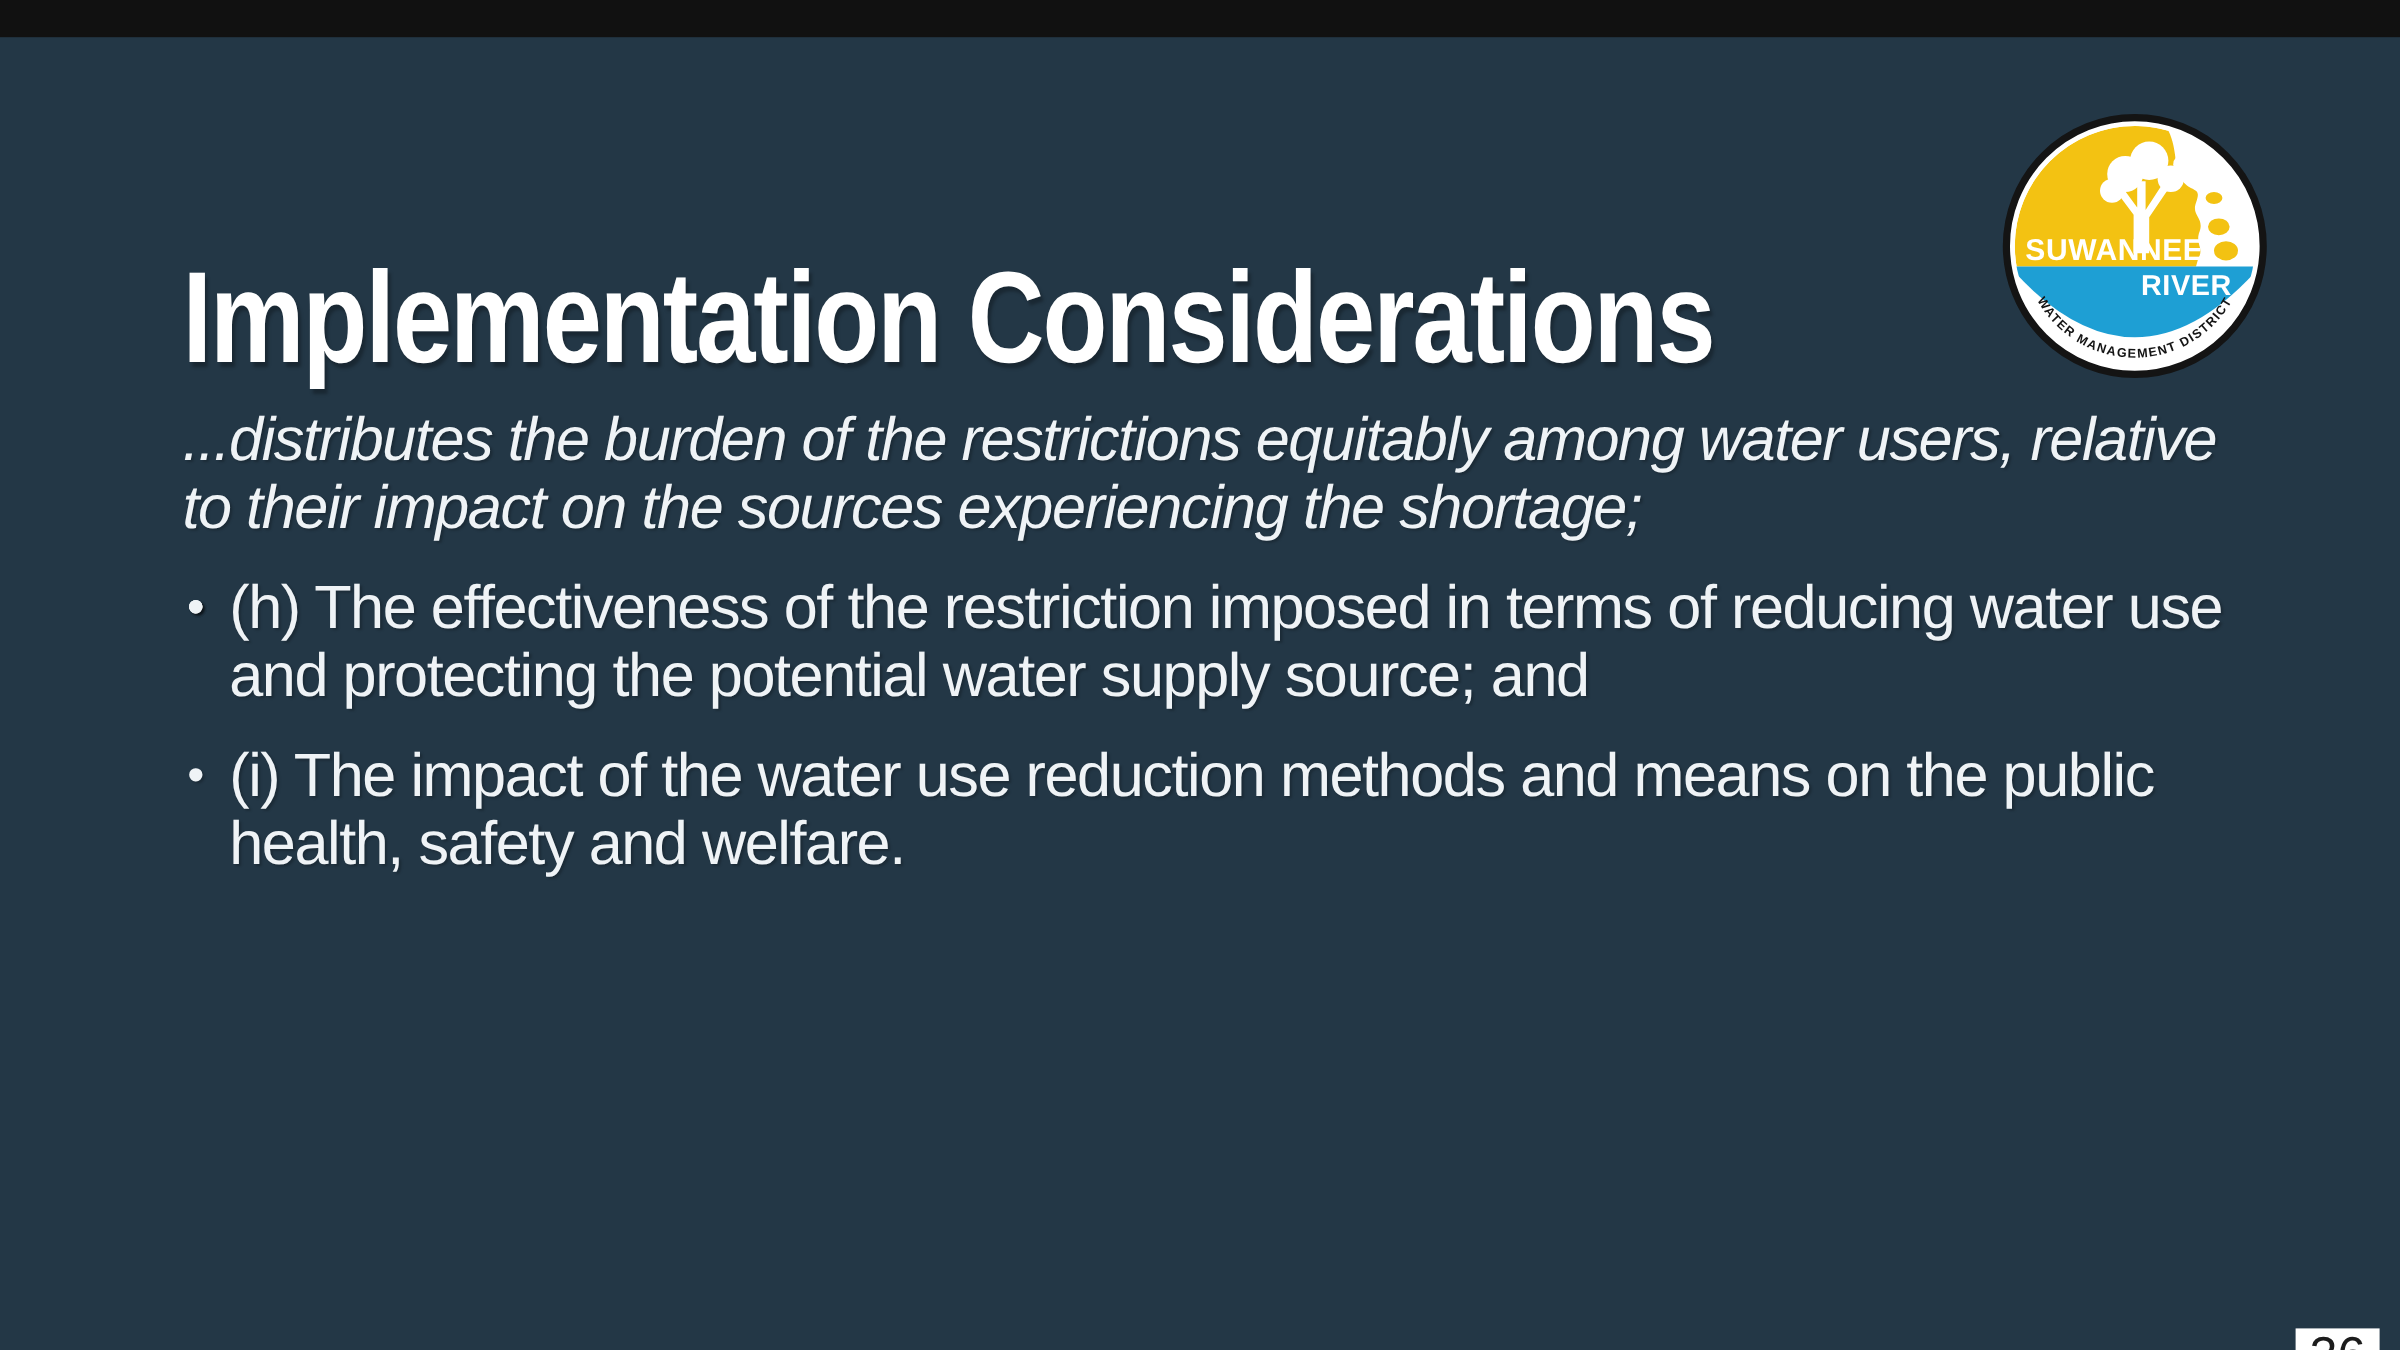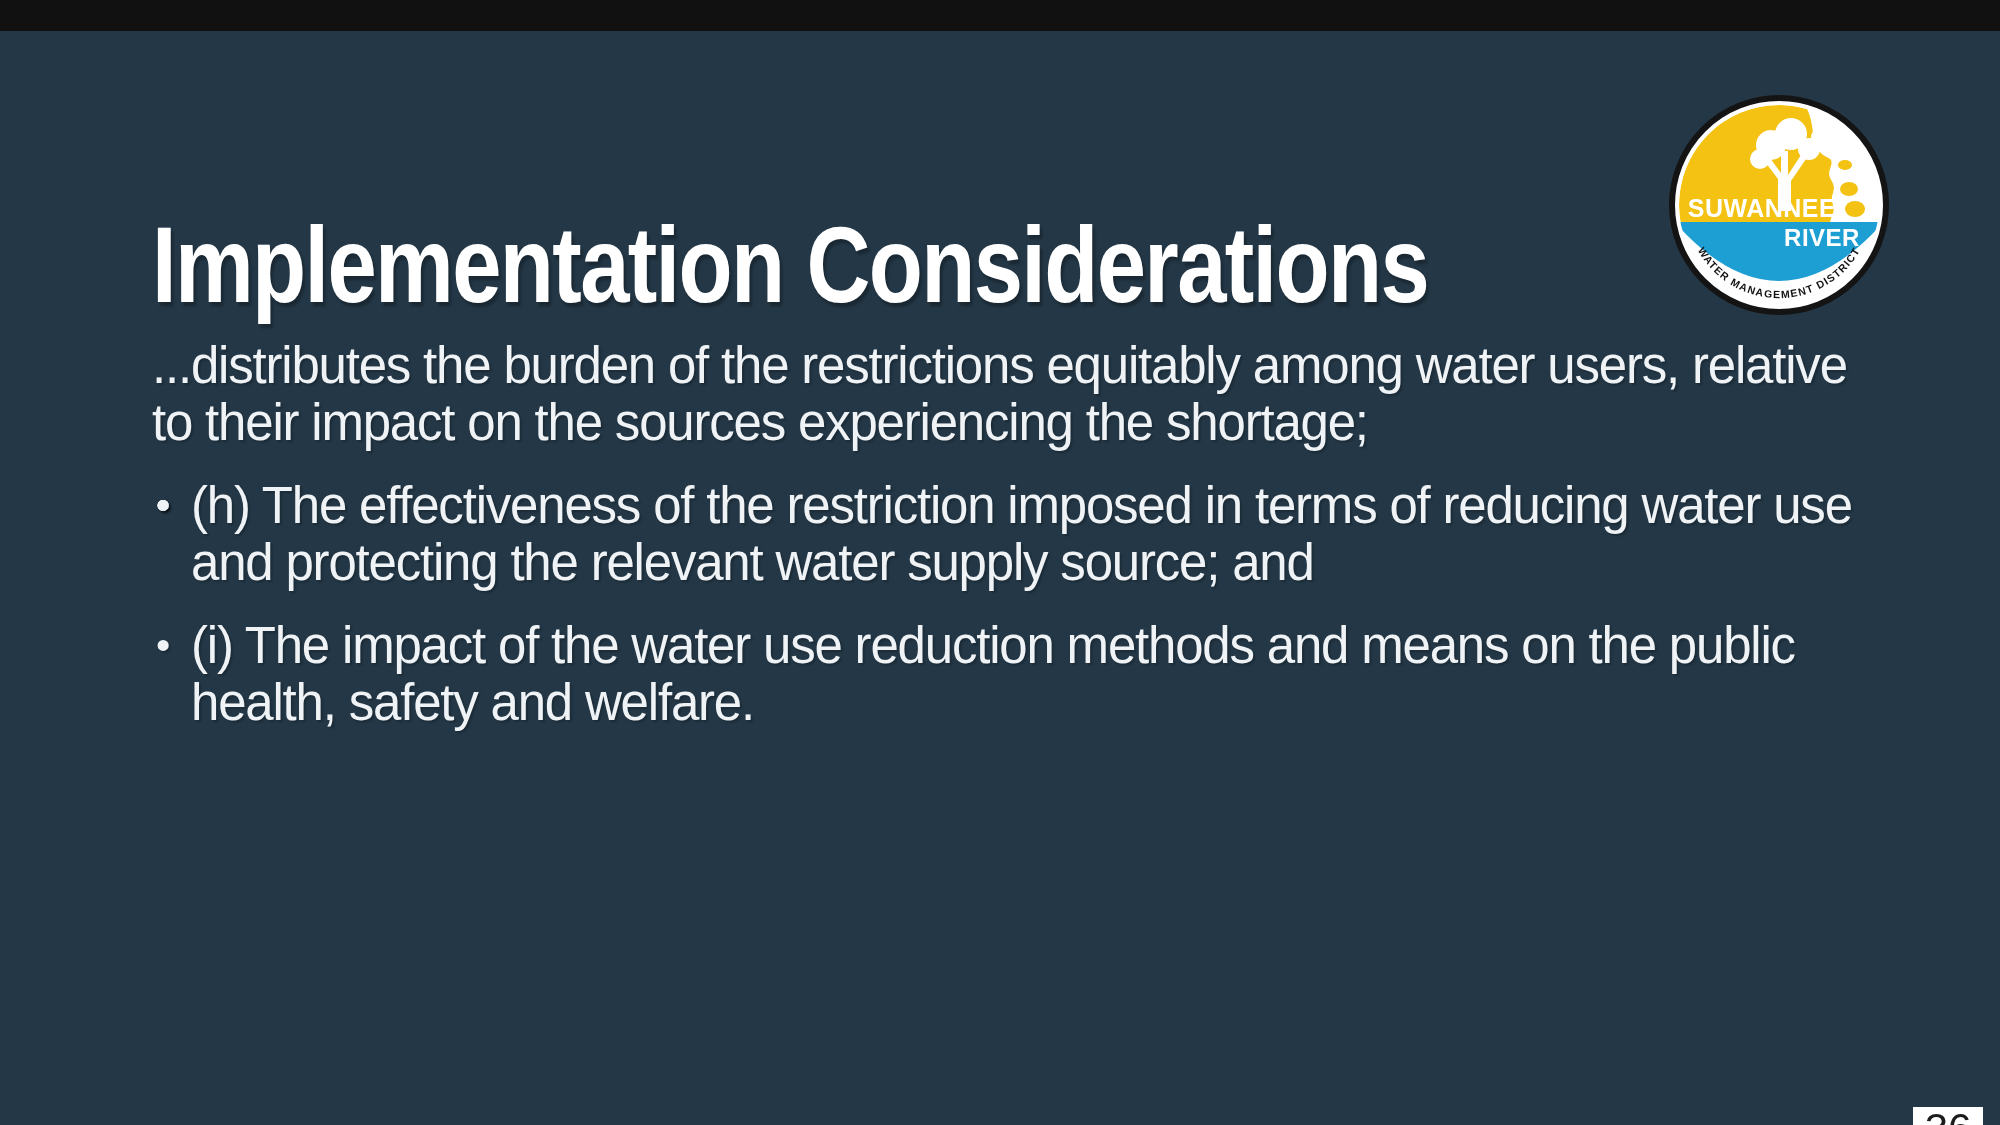--- a/index.html
+++ b/index.html
@@ -30,21 +30,21 @@
   .body{
     position:absolute;
     left:152px;top:306px;
     width:1700px;
     color:#eff3f6;
     font-size:51px;
     line-height:57px;
     letter-spacing:-1.2px;
     text-shadow:2px 2px 2px rgba(0,0,0,0.22);
   }
-  .body p{margin:0 0 26px 0;}
+  .body p{margin:0 0 26px 0;font-style:italic;}
   .body ul{list-style:none;margin:0;padding:0;}
   .body li{position:relative;padding-left:39px;margin-bottom:26px;}
   .marker{
     position:absolute;left:4px;top:0;
     font-size:0.8em;line-height:57px;
   }
   .page-badge{
     position:absolute;
     right:17px;bottom:5px;
     width:70px;height:44px;
@@ -110,21 +110,21 @@
         <span class="marker">•</span>
       </li>
       <li>
         <span class="marker">•</span>
       </li>
       <li>
         <span class="marker">•</span>
       </li>
       <li>
         <span class="marker">•</span>
-        <span>(h) The effectiveness of the restriction imposed in terms of reducing water use and protecting the relevant water supply source; and</span>
+        <span>(h) The effectiveness of the restriction imposed in terms of reducing water use and protecting the potential water supply source; and</span>
       </li>
       <li>
         <span class="marker">•</span>
         <span>(i) The impact of the water use reduction methods and means on the public health, safety and welfare.</span>
       </li>
     </ul>
   </div>
 
   <div class="page-badge">
     <span>36</span>

